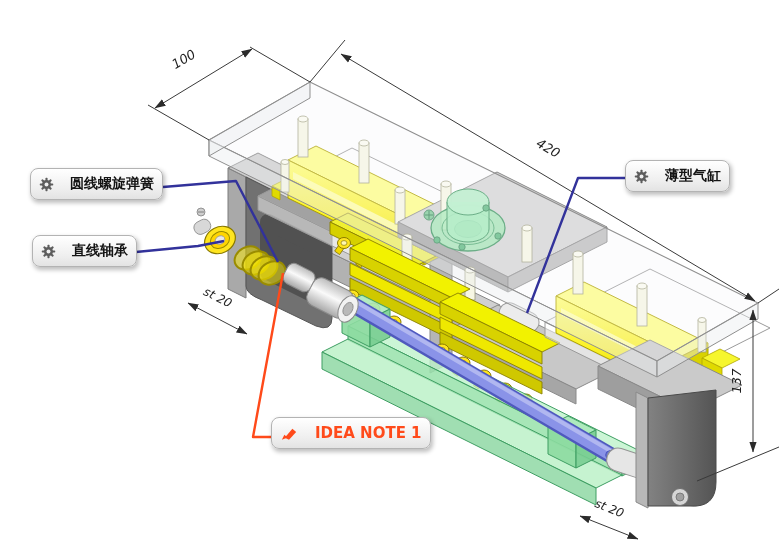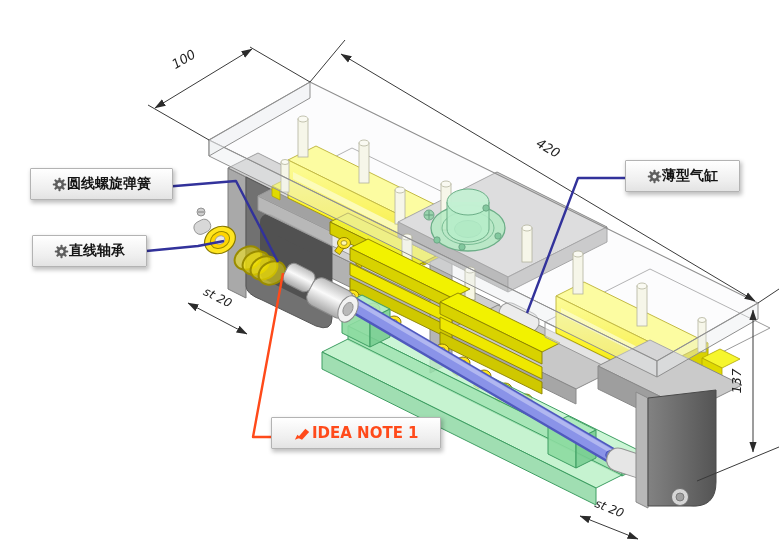--- a/index.html
+++ b/index.html
@@ -1,21 +1,21 @@
 <!DOCTYPE html>
 <html><head>
 <meta charset="utf-8">
 <style>
   html,body{margin:0;padding:0;background:#fff;}
   #stage{position:relative;width:781px;height:557px;background:#fff;overflow:hidden;
          font-family:"DejaVu Sans","Liberation Sans",sans-serif;}
   #drawing{position:absolute;left:0;top:0;}
-  .callout{position:absolute;display:flex;align-items:center;gap:0;padding:6px 21px;
+  .callout{position:absolute;display:flex;align-items:center;gap:16px;padding:6px 8px;
     background:linear-gradient(180deg,#ffffff 0%,#efefef 65%,#e3e3e3 100%);
-    border:1px solid #b3b3b3;border-radius:1px;
+    border:1px solid #b3b3b3;border-radius:8px;
     box-shadow:1.5px 2.5px 4px rgba(0,0,0,.25);
     font-weight:bold;font-size:14px;color:#141414;white-space:nowrap;cursor:pointer;}
   .callout .ic{display:flex;align-items:center;}
   #callout-idea{color:#ff4a1a;font-size:15px;align-items:flex-end;}
   .dimtxt{font-style:italic;font-size:13px;fill:#1f1f1f;}
   .sttxt{font-style:italic;font-size:12px;fill:#1f1f1f;}
   .dimline{stroke:#3a3a3a;stroke-width:1;fill:none;}
   .leader{fill:none;stroke:#32329b;stroke-width:2.4;stroke-linejoin:round;}
   .leaderO{fill:none;stroke:#ff4a1a;stroke-width:2.4;stroke-linejoin:round;}
   .pinW rect{fill:#f7f7e4;stroke:#9a9a7a;stroke-width:.8;}

